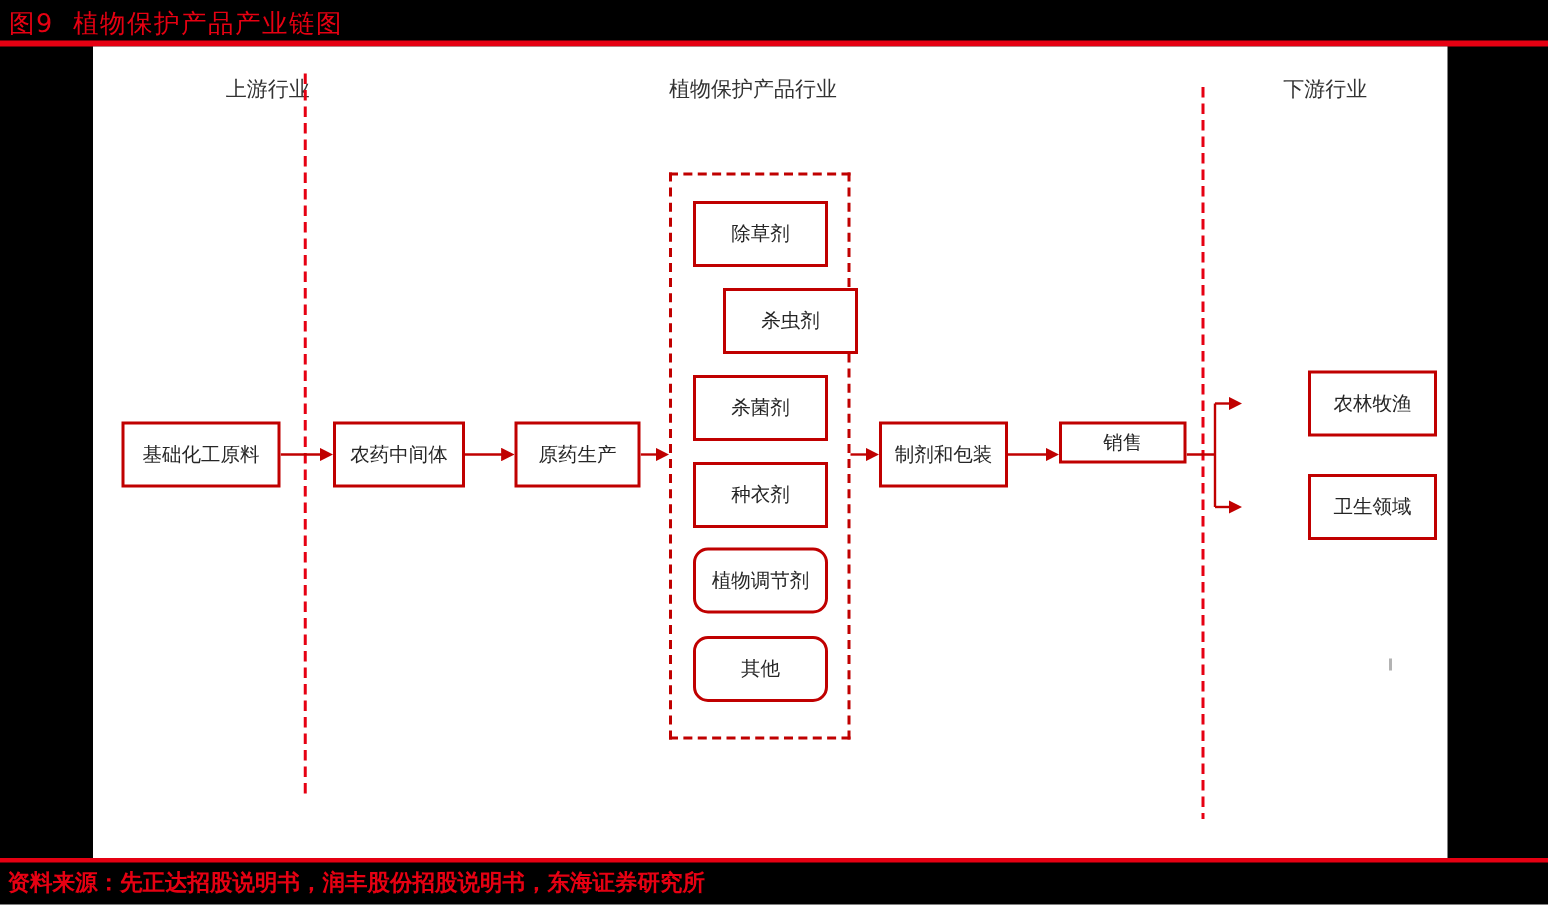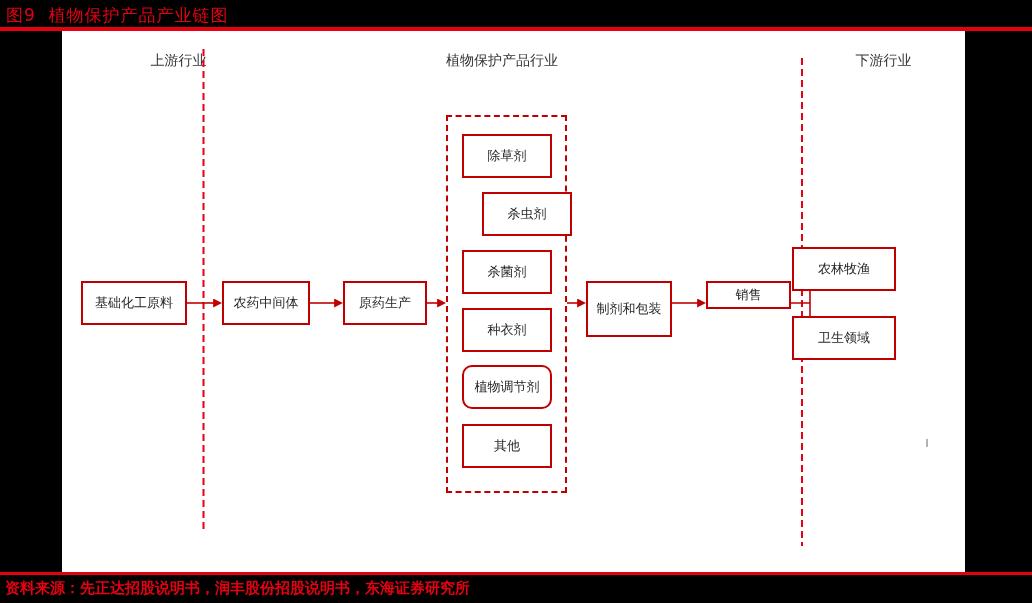--- a/index.html
+++ b/index.html
@@ -31,30 +31,30 @@
   
   .node{
     position:absolute;
     background:#fff;border:2px solid #c00000;box-sizing:border-box;
     display:flex;align-items:center;justify-content:center;
     color:#262626;font-size:13px;white-space:nowrap;
   }
   .n-base{left:81px;top:281px;width:106px;height:44px;}
   .n-intermediate{left:222px;top:281px;width:88px;height:44px;}
   .n-technical{left:343px;top:281px;width:84px;height:44px;}
-  .n-formulation{left:586px;top:281px;width:86px;height:56px;}
+  .n-formulation{left:586px;top:281px;width:86px;height:44px;}
   .n-sales{left:706px;top:281px;width:85px;height:28px;}
   .product-group{
     left:446px;top:115px;width:121px;height:378px;
     border:2px dashed #c00000;box-sizing:border-box;background:transparent;
   }
   .p-box{left:462px;width:90px;height:44px;}
   .p0{top:134px;} .p1{top:192px;margin-left:20px;} .p2{top:250px;}
-  .p3{top:308px;} .p4{top:365px;border-radius:10px;} .p5{top:424px;}
-  .d-box{left:792px;width:104px;height:44px;}
+  .p3{top:308px;} .p4{top:365px;border-radius:10px;} .p5{top:424px;border-radius:10px;}
+  .d-box{left:872px;width:86px;height:44px;}
   .d0{top:247px;} .d1{top:316px;}
   
   .stray{left:926px;top:439px;width:2px;height:8px;background:#9a9a9a;opacity:.75;}
   
   .rule-bottom{left:0;top:572px;width:1032px;height:3px;background:#e60012;}
   .source-line{
     left:5px;top:579px;
     color:#e60012;font-size:15px;font-weight:bold;white-space:pre;
   }
 </style>

